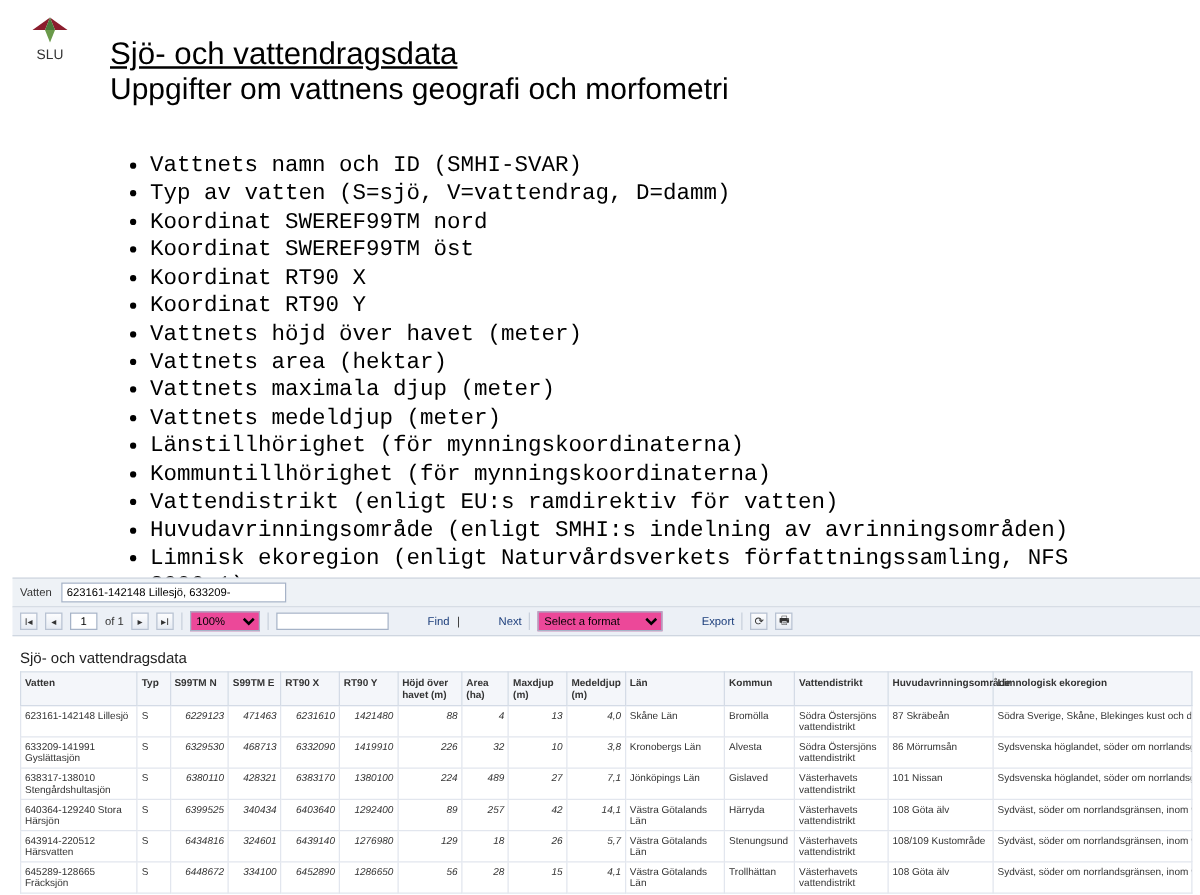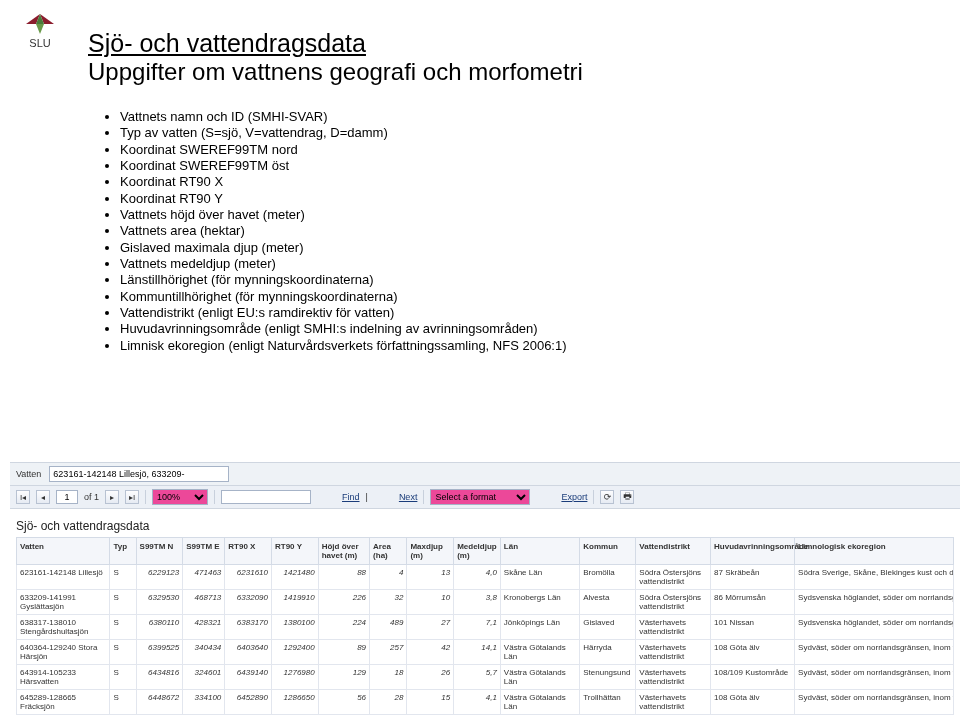--- a/index.html
+++ b/index.html
@@ -29,27 +29,28 @@
   .title {
     font-size: 25px;
     font-weight: 400;
     text-decoration: underline;
     line-height: 1.2;
   }
   .subtitle {
     font-size: 24px;
     font-weight: 400;
     line-height: 1.2;
-    margin-bottom: 22px;
+    margin-bottom: 36px;
   }
   .bullets {
     list-style: disc outside;
     padding-left: 32px;
-    font-size: 13px;
+    font-size: 18px;
     line-height: 1.22;
+    font-family: Liberation Mono, monospace;
   }
   .bullets li { margin-bottom: 0.5px; }
 
   .screenshot-area {
     position: absolute;
     top: 462px;
     left: 10px;
     right: 0;
     font-family: Tahoma, Arial, sans-serif;
     font-size: 9px;
@@ -98,21 +99,21 @@
   }
   .sa-toolbar select {
     height: 16px;
     border: 1px solid #a6b3c7;
     font-size: 9px;
     background:#ec4899;
   }
   .sa-toolbar .sep {
     width: 1px; height: 14px; background:#c8d0dc;
   }
-  .sa-toolbar .link { color:#1a3c7a; text-decoration:underline; cursor:pointer;padding-left:25px; }
+  .sa-toolbar .link { color:#1a3c7a; cursor:pointer;padding-left:25px; }
   .sa-toolbar .btn-icon {
     width:14px;height:14px;border:1px solid #b8c2d2;
     background:linear-gradient(#fdfdfe,#e6ebf3);
     display:flex;align-items:center;justify-content:center;
     font-size:9px;cursor:pointer;
   }
 
   .sa-section-title {
     font-size: 12px;
     font-weight: 400;
@@ -178,21 +179,21 @@
   <div class="subtitle">Uppgifter om vattnens geografi och morfometri</div>
   <ul class="bullets" id="bullet-list">
       <li>Vattnets namn och ID (SMHI-SVAR)</li>
       <li>Typ av vatten (S=sjö, V=vattendrag, D=damm)</li>
       <li>Koordinat SWEREF99TM nord</li>
       <li>Koordinat SWEREF99TM öst</li>
       <li>Koordinat RT90 X</li>
       <li>Koordinat RT90 Y</li>
       <li>Vattnets höjd över havet (meter)</li>
       <li>Vattnets area (hektar)</li>
-      <li>Gislaved maximala djup (meter)</li>
+      <li>Vattnets maximala djup (meter)</li>
       <li>Vattnets medeldjup (meter)</li>
       <li>Länstillhörighet (för mynningskoordinaterna)</li>
       <li>Kommuntillhörighet (för mynningskoordinaterna)</li>
       <li>Vattendistrikt (enligt EU:s ramdirektiv för vatten)</li>
       <li>Huvudavrinningsområde (enligt SMHI:s indelning av avrinningsområden)</li>
       <li>Limnisk ekoregion (enligt Naturvårdsverkets författningssamling, NFS 2006:1)</li>
     </ul>
 </div>
 
 <div class="screenshot-area">
@@ -314,21 +315,21 @@
             <td class="num">257</td>
             <td class="num">42</td>
             <td class="num">14,1</td>
             <td>Västra Götalands Län</td>
             <td>Härryda</td>
             <td>Västerhavets vattendistrikt</td>
             <td>108 Göta älv</td>
             <td class="cutoff">Sydväst, söder om norrlandsgränsen, inom vattendelaren till Västerhavet, under 200 m ö.h.</td>
           </tr>
           <tr>
-            <td>643914-105233 Härsvatten</td>
+            <td>643914-220512 Härsvatten</td>
             <td>S</td>
             <td class="num">6434816</td>
             <td class="num">324601</td>
             <td class="num">6439140</td>
             <td class="num">1276980</td>
             <td class="num">129</td>
             <td class="num">18</td>
             <td class="num">26</td>
             <td class="num">5,7</td>
             <td>Västra Götalands Län</td>

